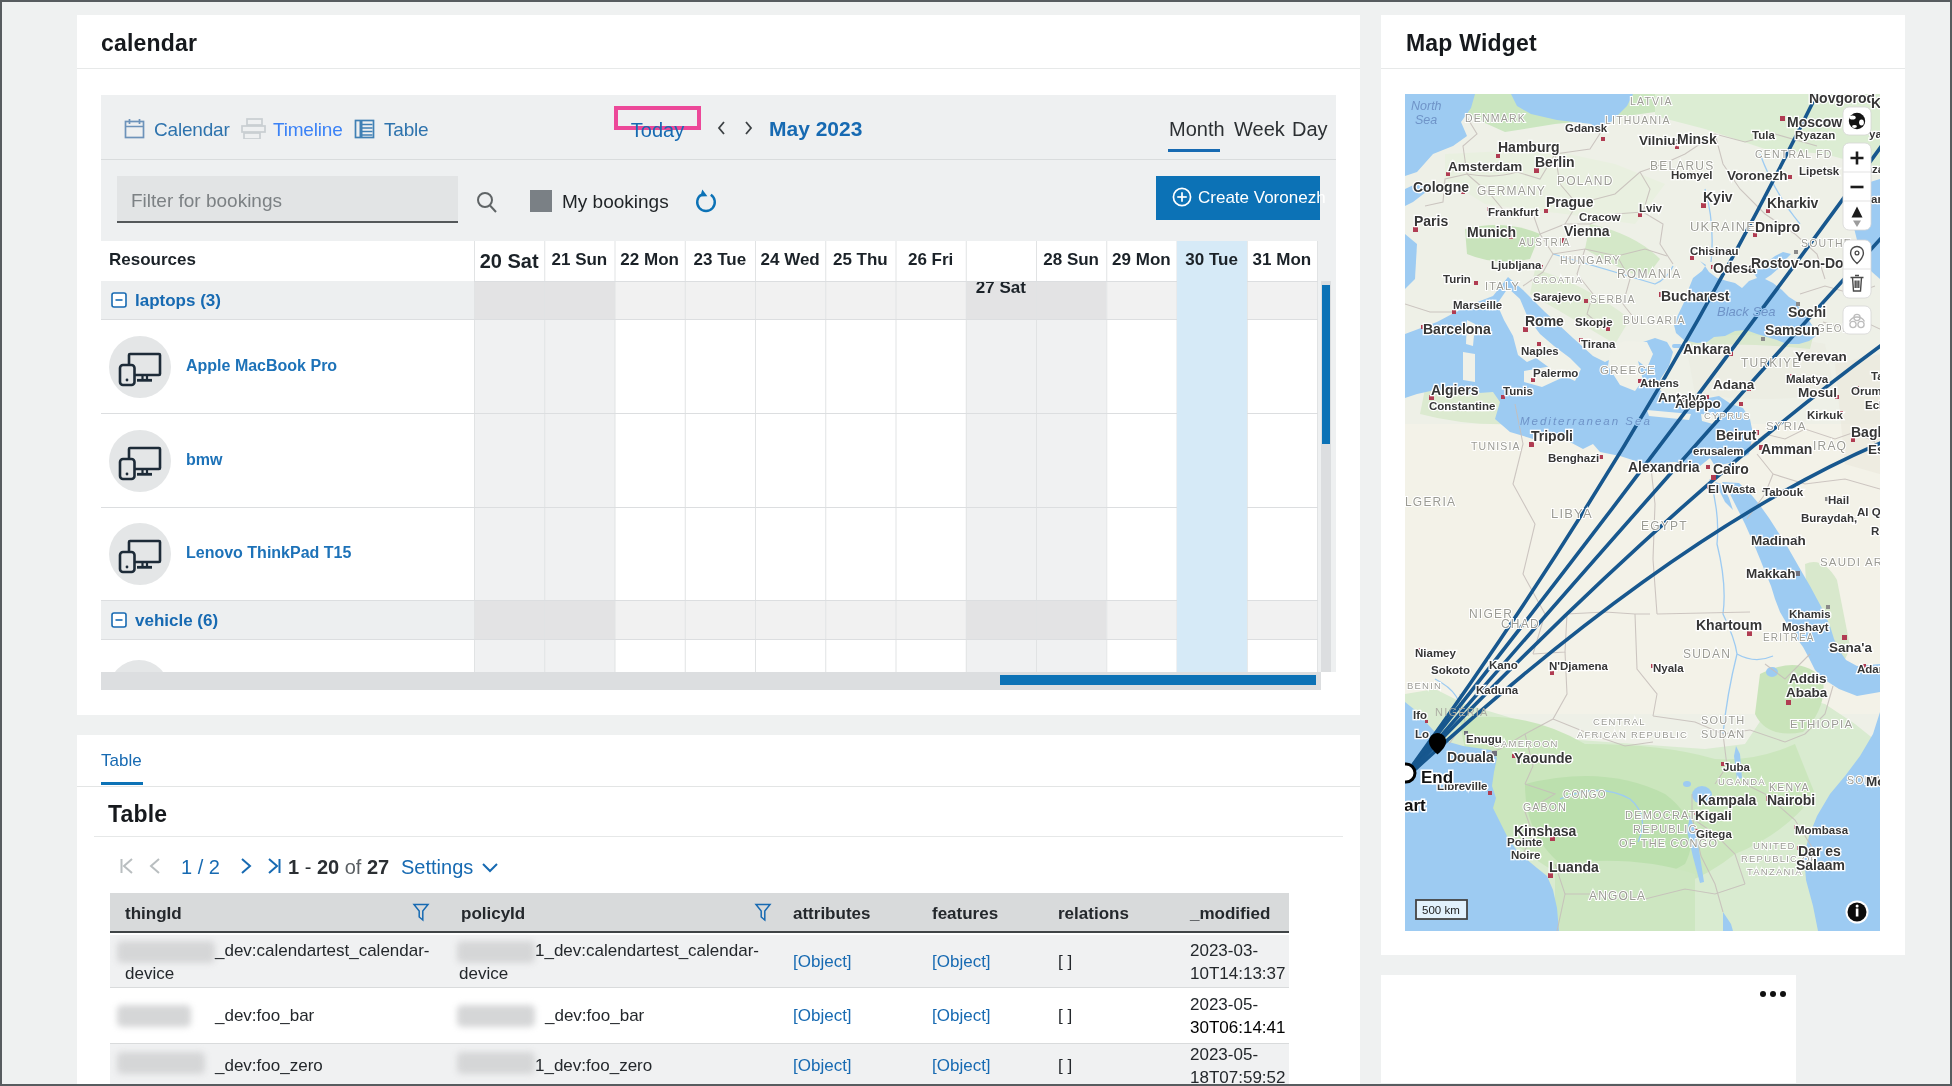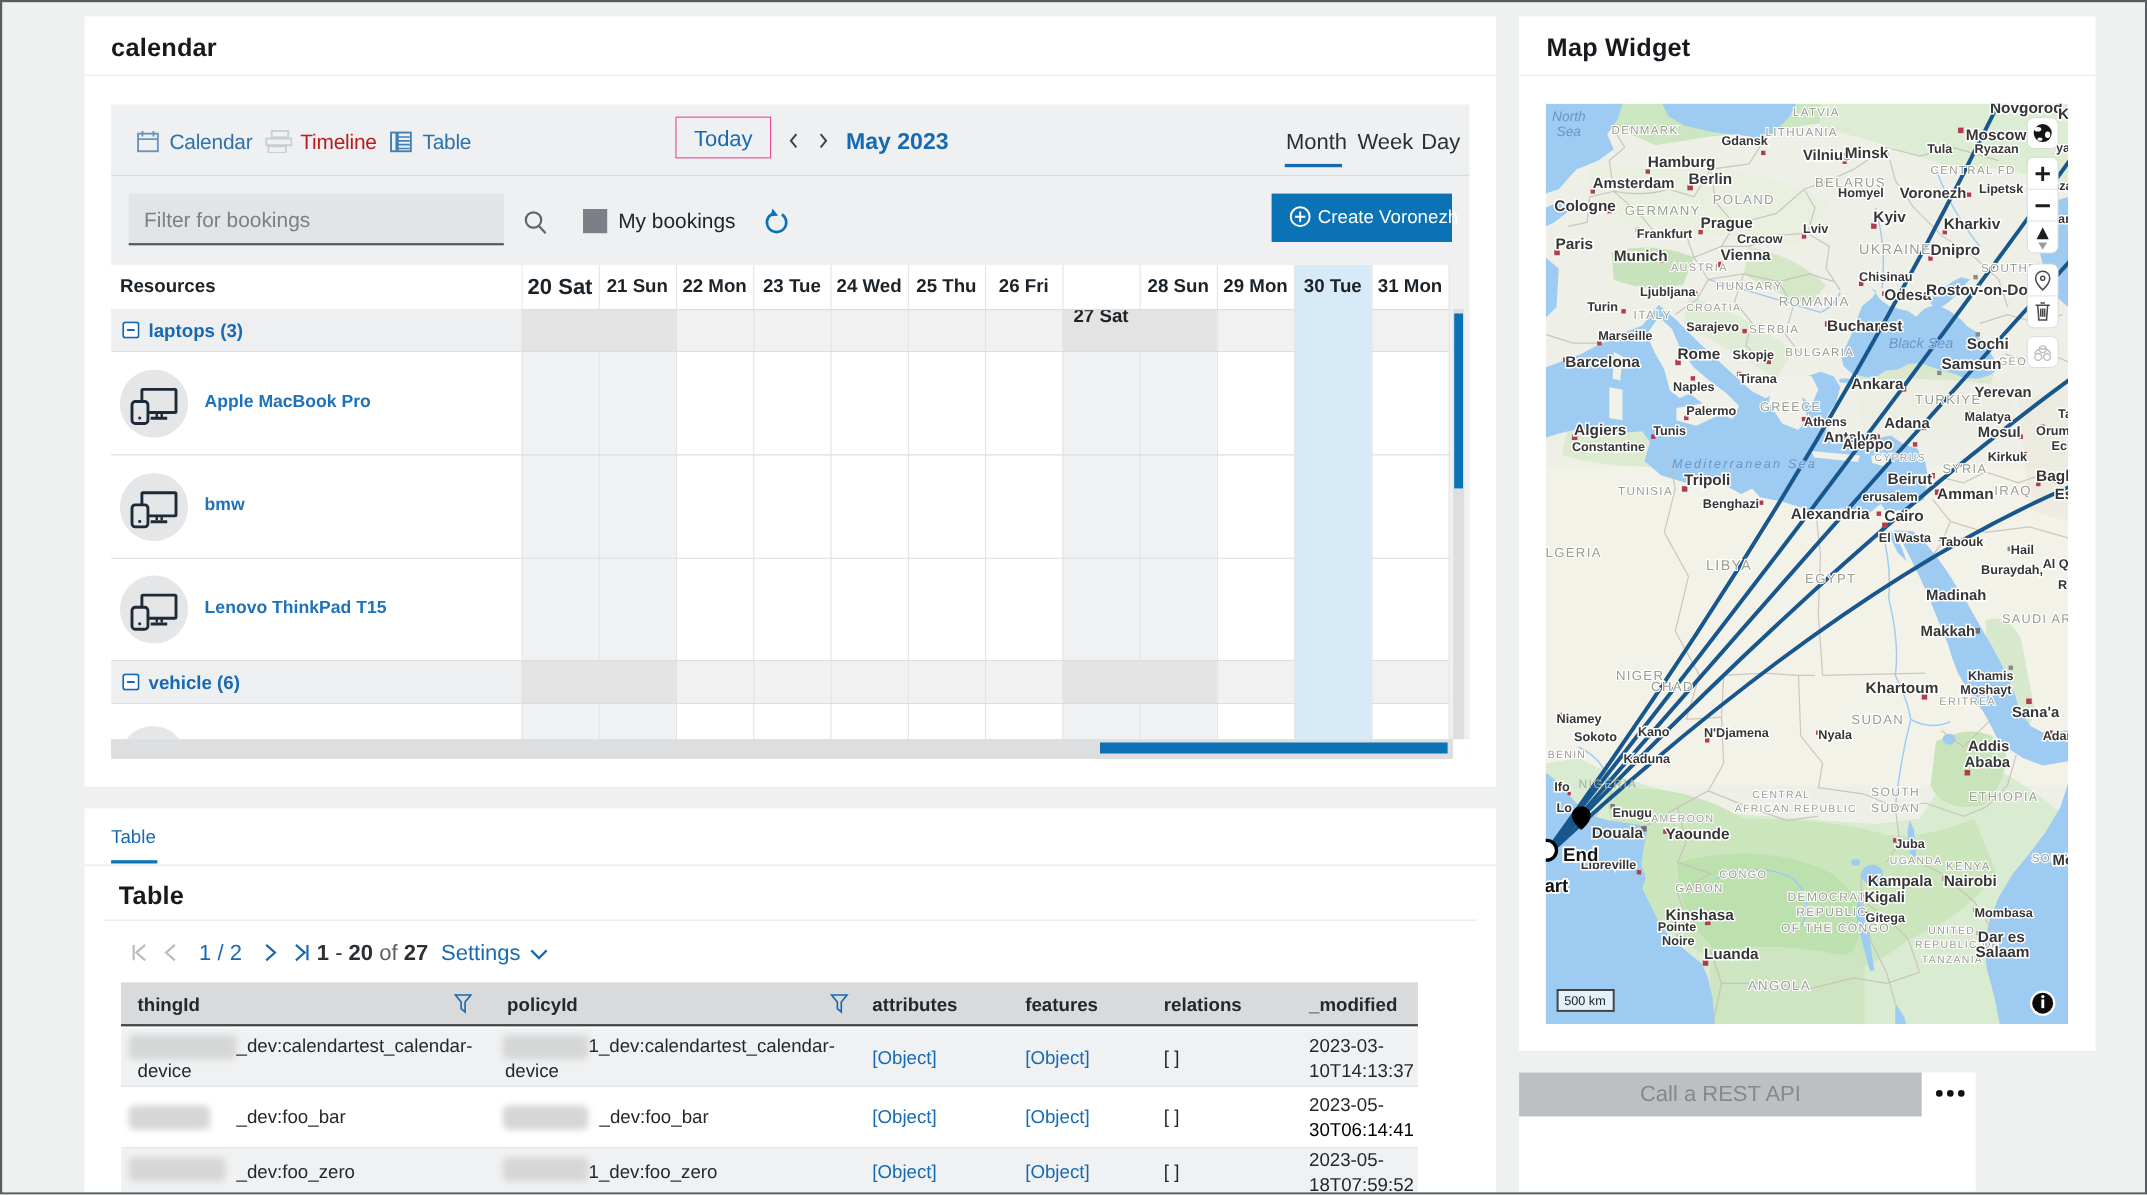--- a/index.html
+++ b/index.html
@@ -28,34 +28,34 @@
     <line x1="2" y1="8.5" x2="19" y2="8.5" stroke="#6d93ba" stroke-width="1.5"></line>
   </svg>
   <div class="abs" style="left:77px; top:104px; font-size:19px; letter-spacing:-0.2px; color:#2e73ad;">Calendar</div>
   <svg class="abs" style="left:164px; top:103px;" width="25" height="21" viewBox="0 0 25 21">
     <g stroke="#c8ced2" stroke-width="1.7" fill="none">
       <rect x="6" y="1" width="15" height="6"></rect>
       <rect x="1" y="8" width="23" height="6"></rect>
       <rect x="3" y="15" width="16" height="6"></rect>
     </g>
   </svg>
-  <div class="abs" style="left:196px; top:104px; font-size:19px; letter-spacing:-0.2px; color:#b91c1c;">Timeline</div>
+  <div class="abs" style="left:196px; top:104px; font-size:19px; letter-spacing:-0.2px; color:#3b82f6;">Timeline</div>
   <svg class="abs" style="left:277px; top:103px;" width="21" height="21" viewBox="0 0 21 21">
     <rect x="1.5" y="2.5" width="18" height="17" fill="none" stroke="#4080b4" stroke-width="1.7"></rect>
     <line x1="7" y1="3" x2="7" y2="19" stroke="#4080b4" stroke-width="3"></line>
     <g stroke="#4080b4" stroke-width="1.5">
       <line x1="8" y1="6.5" x2="18.5" y2="6.5"></line>
         <line x1="8" y1="10" x2="18.5" y2="10"></line>
       <line x1="8" y1="13.5" x2="18.5" y2="13.5"></line>
         <line x1="8" y1="17" x2="18.5" y2="17"></line>
     </g>
   </svg>
   <div class="abs" style="left:307px; top:104px; font-size:19px; letter-spacing:-0.2px; color:#2e73ad;">Table</div>
 
-  <div class="abs" style="left:537px; top:91px; width:87px; height:38px; border:1px solid #ec4899; color:#176ab2; font-size:20px; text-align:center; line-height:40px;">Today</div>
+  <div class="abs" style="left:537px; top:91px; width:87px; height:24px; border:4px solid #ec4899; color:#176ab2; font-size:20px; text-align:center; line-height:40px;">Today</div>
   <svg class="abs" style="left:638px; top:105px;" width="14" height="16" viewBox="0 0 14 16">
       <polyline points="9,2 4,8 9,14" fill="none" stroke="#3c4144" stroke-width="1.8"></polyline>
     </svg>
   <svg class="abs" style="left:664px; top:105px;" width="14" height="16" viewBox="0 0 14 16">
       <polyline points="5,2 10,8 5,14" fill="none" stroke="#3c4144" stroke-width="1.8"></polyline>
     </svg>
   <div class="abs" style="left:692px; top:102px; font-size:21px; font-weight:bold; color:#176ab2;">May 2023</div>
 
   <div class="abs" style="left:1092px; top:103px; font-size:20px; color:#2c3033;">Month</div>
   <div class="abs" style="left:1157px; top:103px; font-size:20px; color:#2c3033;">Week</div>
@@ -705,17 +705,16 @@
       <circle cx="452" cy="818" r="11.5" fill="#fff"></circle>
       <circle cx="452" cy="818" r="9.5" fill="#0c0c0c"></circle>
       <rect x="450.8" y="814.5" width="2.6" height="8" fill="#fff"></rect>
       <circle cx="452.1" cy="812" r="1.5" fill="#fff"></circle>
     </g>
   </svg>
   </div>
 </div>
 
 <div class="card" style="left:1381px; top:975px; width:415px; height:108px;">
-  <div class="abs" style="left:0; top:0; width:366px; height:40px; background:#bcc0c2; color:#85898c; font-size:20px; text-align:center; line-height:40px;">Call a REST API</div>
   <div class="abs" style="left:379px; top:16px; width:6px; height:6px; border-radius:50%; background:#111;"></div>
   <div class="abs" style="left:389px; top:16px; width:6px; height:6px; border-radius:50%; background:#111;"></div>
   <div class="abs" style="left:399px; top:16px; width:6px; height:6px; border-radius:50%; background:#111;"></div>
 </div>
 
 </body></html>

